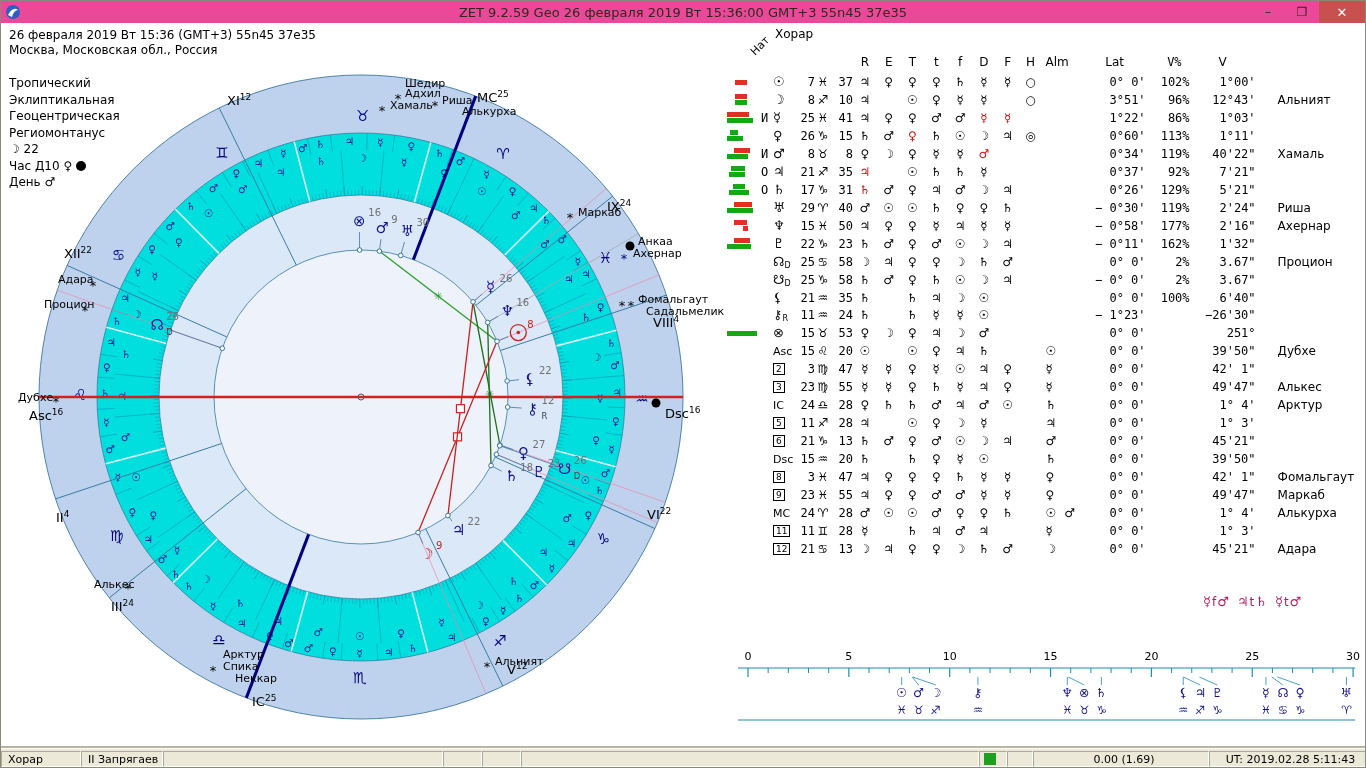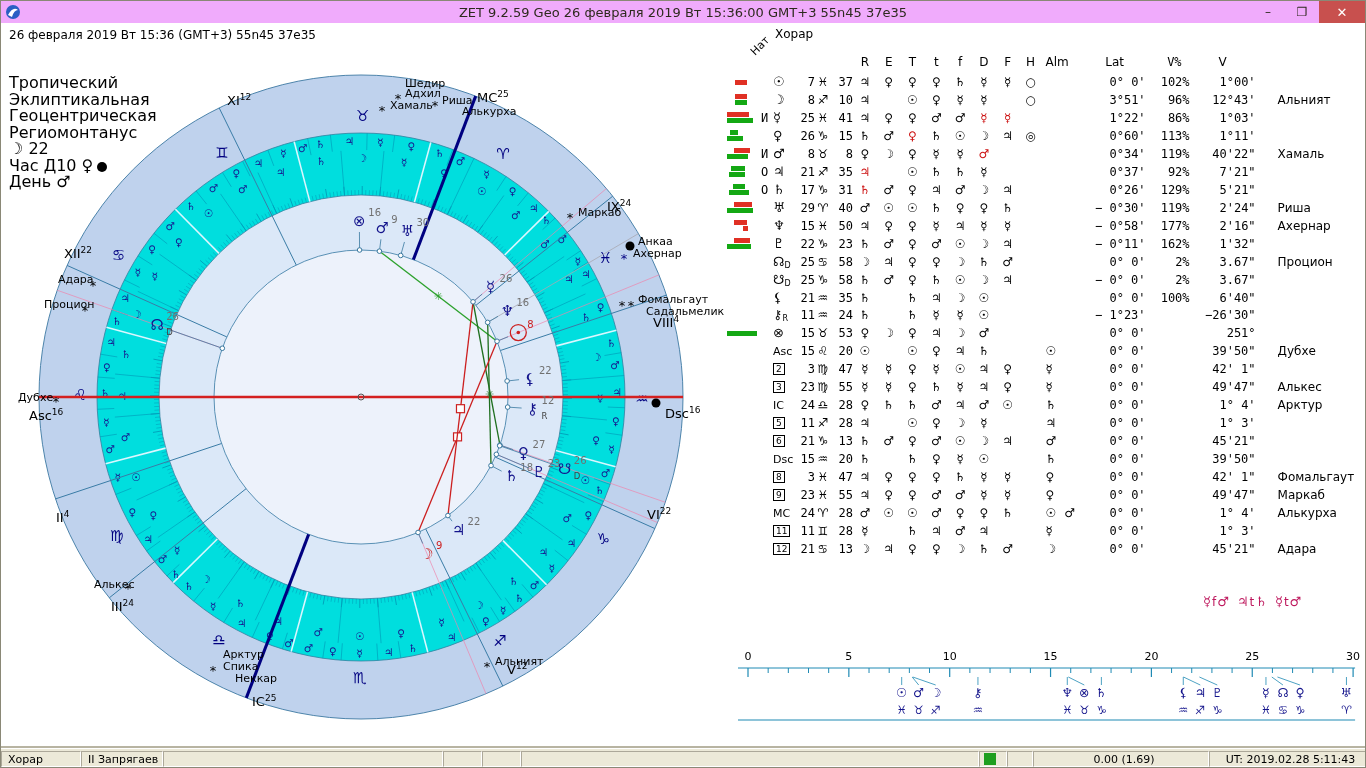--- a/index.html
+++ b/index.html
@@ -1,31 +1,31 @@
 <!DOCTYPE html>
 <html><head>
 <meta charset="utf-8">
 <style>
   html,body{margin:0;padding:0;background:#888;}
   .app{position:relative;width:1366px;height:768px;background:#fff;overflow:hidden;
        font-family:"DejaVu Sans",sans-serif;box-sizing:border-box;border:1px solid #8a8876;}
   
-  .titlebar{position:absolute;left:0;top:0;width:100%;height:22px;background:#f0abfc;
+  .titlebar{position:absolute;left:0;top:0;width:100%;height:22px;background:#ec4899;
             display:flex;align-items:center;}
   .titlebar .ticon{margin-left:4px;width:16px;height:16px;}
   .titlebar .ttext{position:absolute;left:0;right:0;text-align:center;font-size:13px;
                    color:#2e2a1e;font-family:"DejaVu Sans",sans-serif;}
   .tbtns{position:absolute;right:0;top:0;height:22px;display:flex;}
   .tbtn{width:34px;height:22px;display:flex;align-items:center;justify-content:center;
         color:#2e2a1e;font-size:12px;cursor:default;}
   .tbtn.close{width:46px;background:#c8504e;color:#fff;font-size:13px;}
   
   .qblock{position:absolute;left:8px;top:27px;font-size:12px;color:#000;line-height:15px;}
   .qblock .q{font-weight:bold;}
-  .settings{position:absolute;left:8px;top:74px;font-size:16px;color:#000;line-height:16.5px;}
+  .settings{position:absolute;left:8px;top:74px;font-size:12px;color:#000;line-height:16.5px;}
   .settings .dot{display:inline-block;width:10px;height:10px;border-radius:50%;background:#000;
                  vertical-align:-1px;margin-left:4px;}
   .settings .g{font-family:"DejaVu Sans",sans-serif;}
   
   .htable{position:absolute;left:726px;top:52px;width:636px;}
   .trow{position:absolute;left:0;width:634px;height:18px;display:grid;line-height:18px;
         grid-template-columns:34px 12px 20px 22px 16px 22px repeat(7,23.8px) 22px 42px 62px 44px 66px 94px;
         font-family:"DejaVu Sans Mono",monospace;font-size:12px;color:#000;}
   .trow .c{overflow:visible;white-space:pre;}
   .num{text-align:right;}
@@ -73,20 +73,21 @@
     <span class="ttext">ZET 9.2.59 Geo   26 февраля 2019  Вт  15:36:00 GMT+3 55n45  37e35</span>
     <div class="tbtns">
       <div class="tbtn">–</div>
       <div class="tbtn">❐</div>
       <div class="tbtn close">✕</div>
     </div>
   </div>
 
   <div class="qblock">
     <div>26 февраля 2019  Вт  15:36 (GMT+3) 55n45  37e35</div>
+    <div>Москва, Московская обл., Россия</div>
   </div>
 
   <div class="settings" id="settings">
       <div><span>Тропический</span></div>
       <div><span>Эклиптикальная</span></div>
       <div><span>Геоцентрическая</span></div>
       <div><span>Региомонтанус</span></div>
       <div><span class="g">☽</span><span>  22</span></div>
       <div><span>Час Д10</span>  <span class="g">♀</span><span class="dot"></span></div>
       <div><span>День</span>  <span class="g">♂</span></div>

